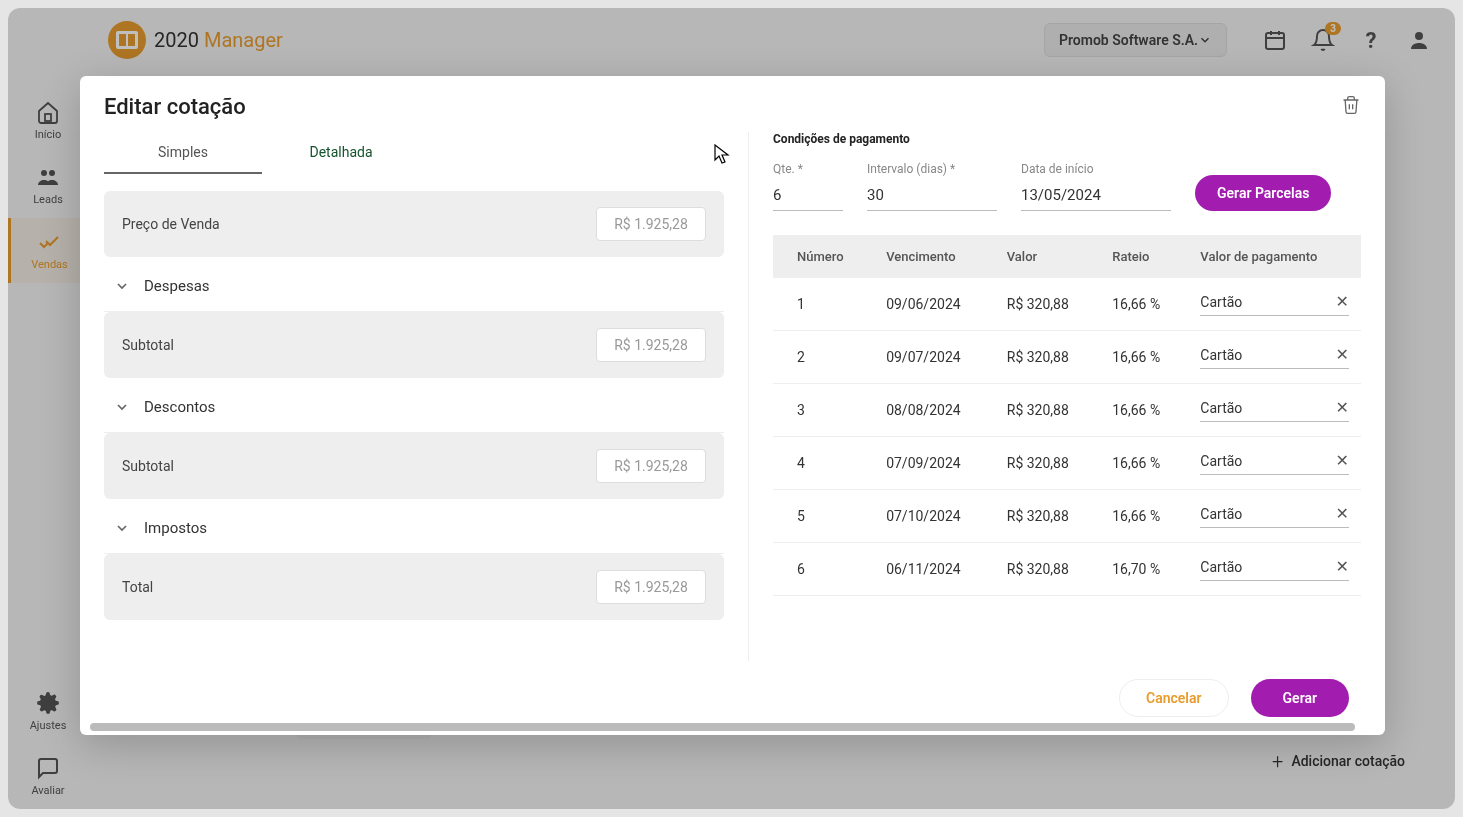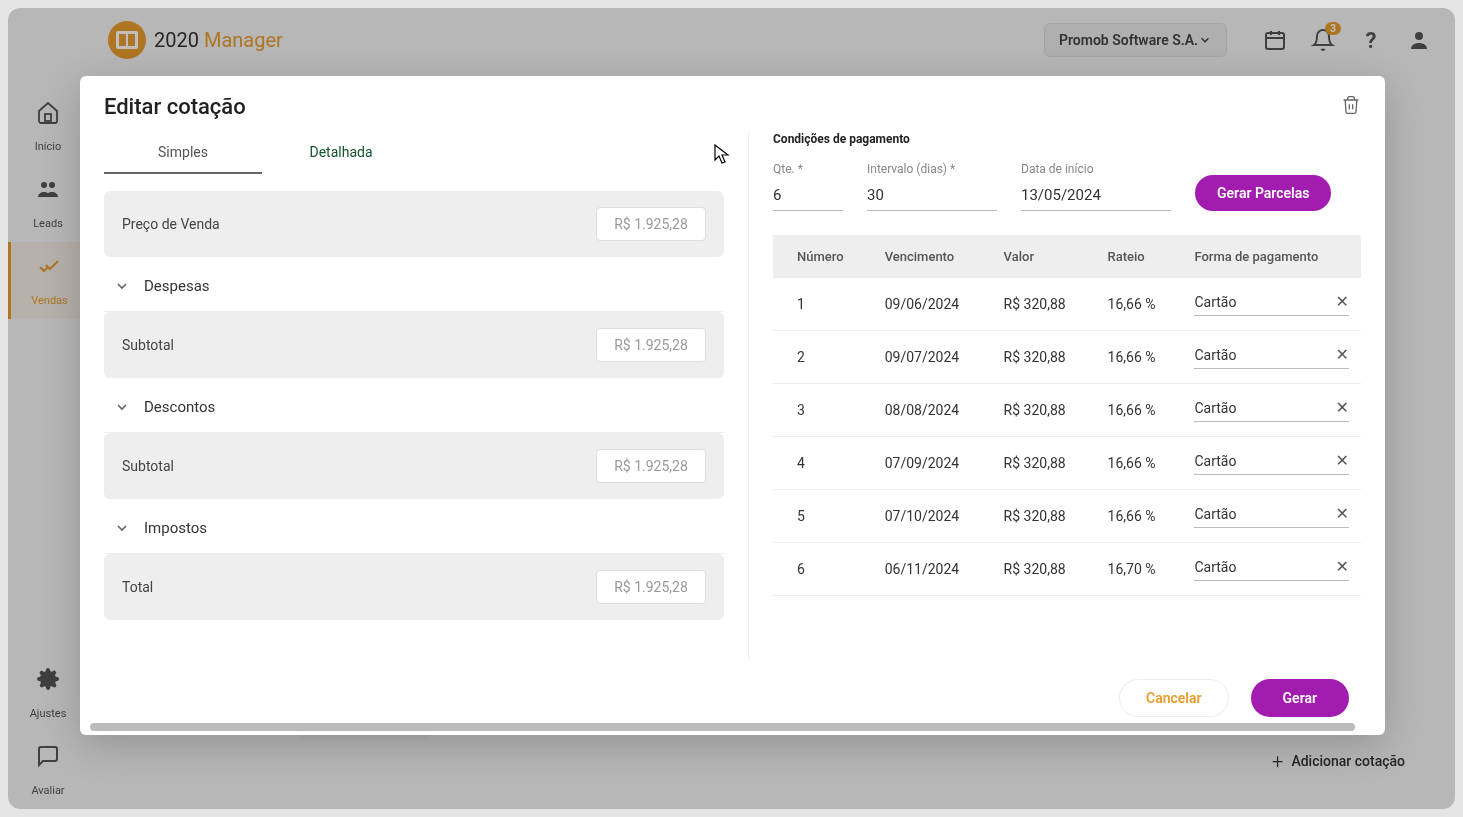--- a/index.html
+++ b/index.html
@@ -13,21 +13,21 @@
     .logo-inner { width: 22px; height: 18px; background: #fff; border-radius: 2px; display:flex; align-items:center; justify-content:center; }
     .logo-text { font-size: 20px; color: #333; }
     .logo-text .orange { color: #e99c2e; }
     .header-spacer { flex: 1; }
     .org-selector { background: #eaeaea; border: 1px solid #ddd; border-radius: 6px; padding: 8px 14px; display: flex; align-items: center; gap: 0; color: #444; font-size: 14px; font-weight: 600; }
     .header-icon { width: 24px; height: 24px; color: #555; display:flex; align-items:center; justify-content:center; position: relative; }
     .header-icons { display:flex; gap:24px; align-items:center; margin-left: 20px; }
     .badge { position: absolute; top: -6px; right: -6px; background: #e99c2e; color: #fff; font-size: 10px; border-radius: 8px; padding: 1px 5px; font-weight: bold; }
     
     .left-sidebar { position: absolute; left: 0; top: 64px; bottom: 0; width: 80px; background: #f5f5f5; display: flex; flex-direction: column; align-items: center; padding-top: 16px; gap: 0; }
-    .sidebar-item { display: flex; flex-direction: column; align-items: center; gap: 16px; padding: 12px 0; width: 100%; color: #555; font-size: 11px; cursor: pointer; }
+    .sidebar-item { display: flex; flex-direction: column; align-items: center; gap: 4px; padding: 12px 0; width: 100%; color: #555; font-size: 11px; cursor: pointer; }
     .sidebar-item.active { color: #e99c2e; border-left: 3px solid #e99c2e; background: rgba(233,156,46,0.08); }
     .sidebar-item svg { width: 24px; height: 24px; }
     .sidebar-spacer { flex: 1; }
     
     .overlay { position: absolute; inset: 8px; background: rgba(0,0,0,0.25); border-radius: 12px; }
     
     
     .modal { position: absolute; left: 80px; top: 76px; right: 78px; bottom: 82px; background: #fff; border-radius: 6px; box-shadow: 0 10px 40px rgba(0,0,0,0.2); display: flex; flex-direction: column; overflow: hidden; }
     .modal-header { padding: 18px 24px 0 24px; display: flex; justify-content: space-between; align-items: start; text-align: center; }
     .modal-title { font-size: 22px; font-weight: 500; color: #222; }
@@ -273,21 +273,21 @@
         <button class="btn-orange">Gerar Parcelas</button>
       </div>
 
       <table class="payment-table">
         <thead>
           <tr>
             <th>Número</th>
             <th>Vencimento</th>
             <th>Valor</th>
             <th>Rateio</th>
-            <th>Forma de pagamento</th>
+            <th>Valor de pagamento</th>
           </tr>
         </thead>
         <tbody id="payment-tbody">
             <tr>
               <td>1</td>
               <td>09/06/2024</td>
               <td>R$ 320,88</td>
               <td>16,66 %</td>
               <td>
                 <div class="forma-cell">

